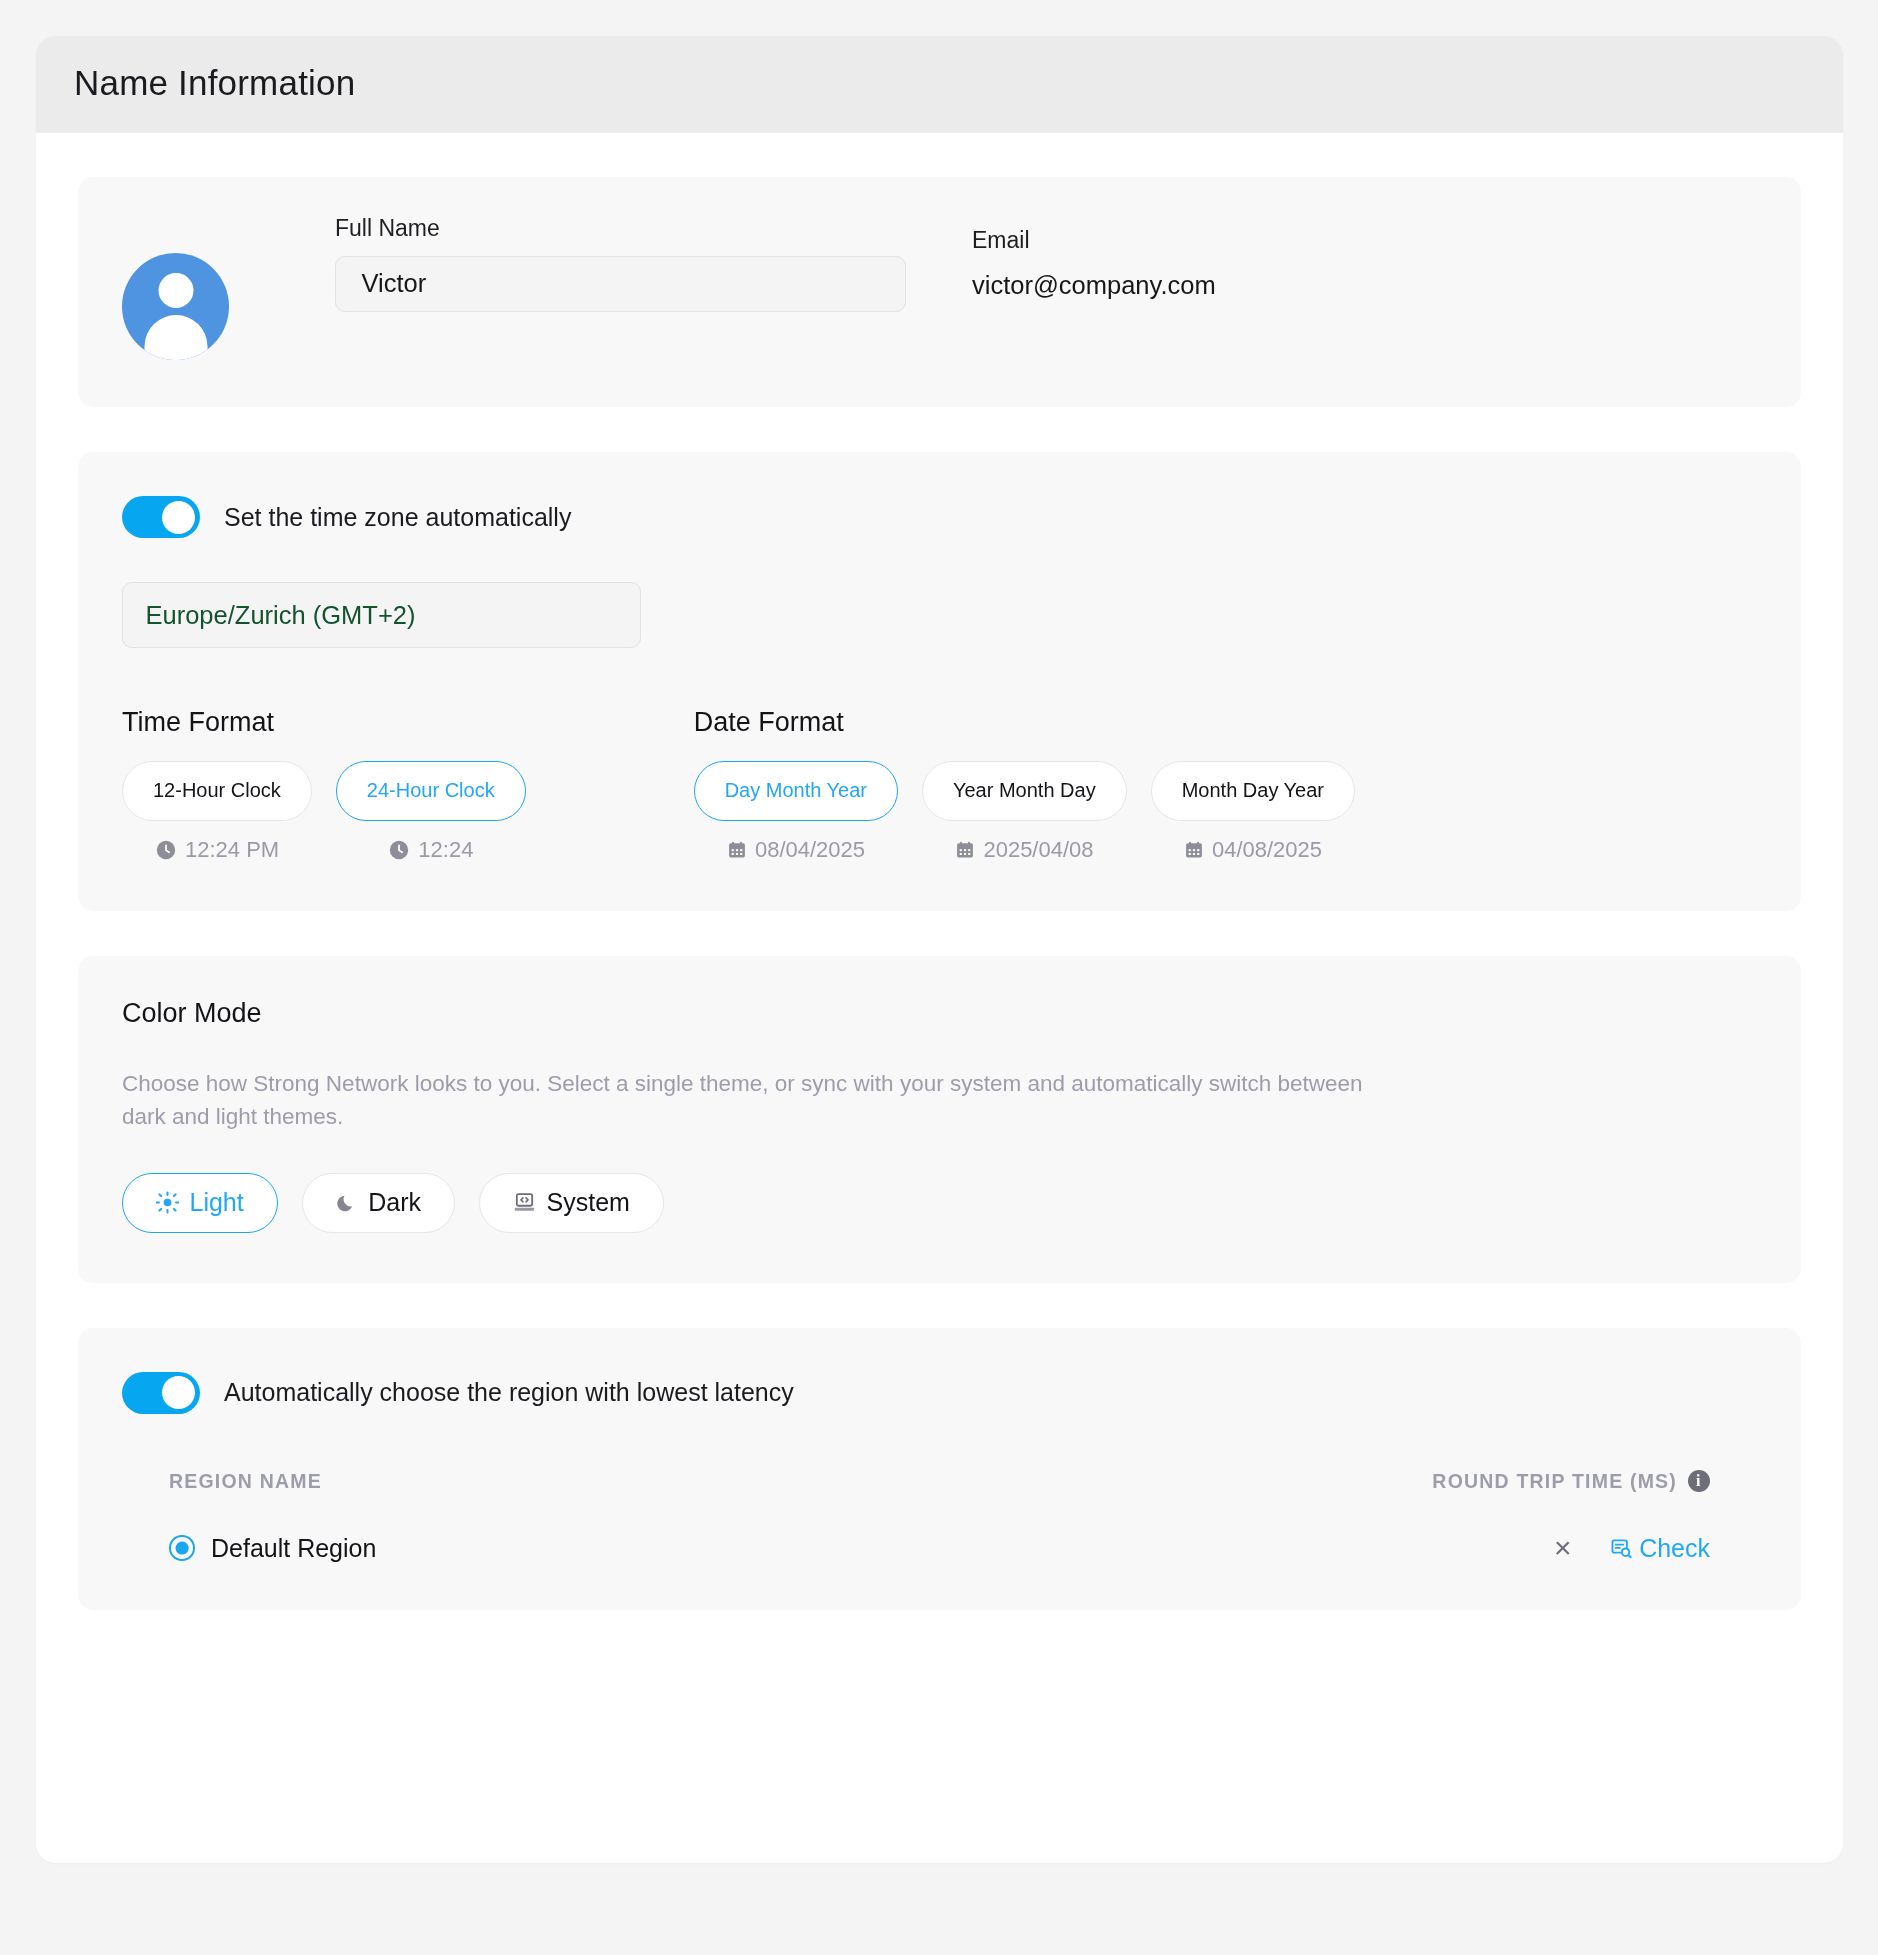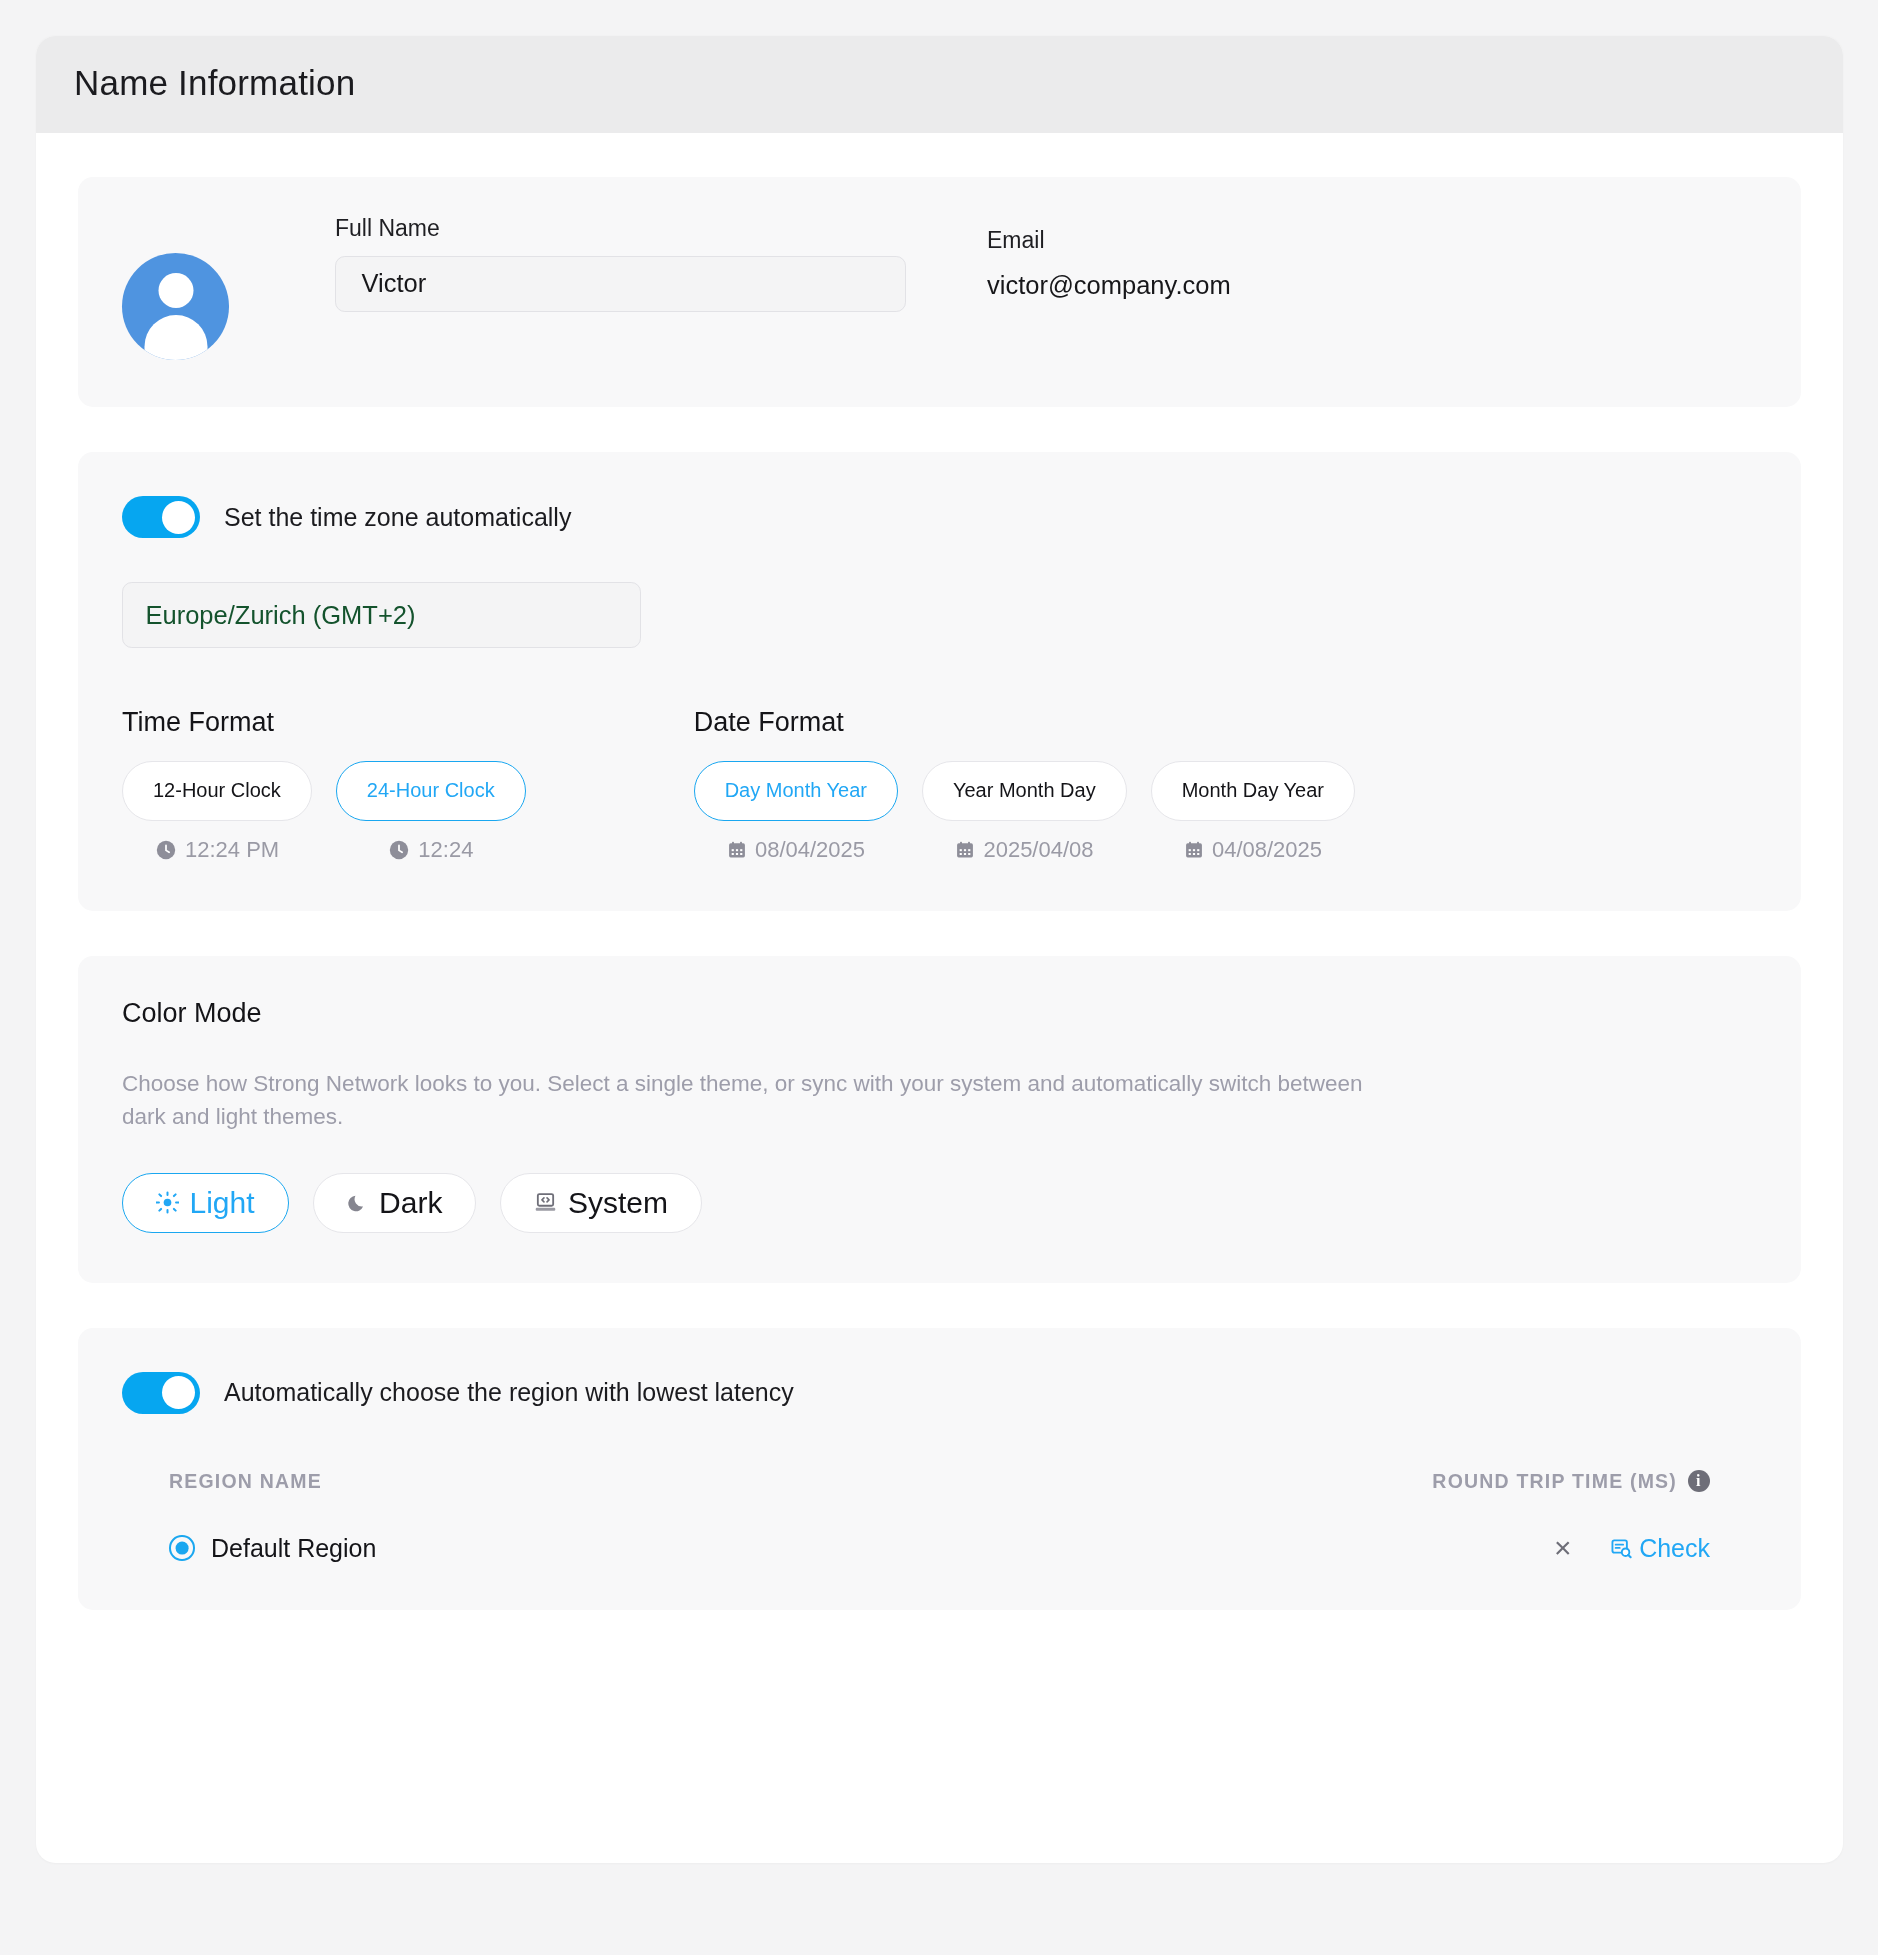--- a/index.html
+++ b/index.html
@@ -97,21 +97,21 @@
     border: 0.8px solid #e2e2e6;
     border-radius: 9.8px;
     padding: 0 25.5px;
     font-size: 25.5px;
     color: #17171a;
     font-family: "Liberation Sans", sans-serif;
     display: flex;
     align-items: center;
   }
 
-  .email-group { margin-left: 37px; margin-top: 12px; }
+  .email-group { margin-left: 22px; margin-top: 12px; }
   .email-label {
     font-size: 23px;
     color: #1f1f23;
     margin-bottom: 16.5px;
   }
   .email-value {
     font-size: 25.5px;
     color: #17171a;
   }
 
@@ -216,21 +216,21 @@
     margin-bottom: 39px;
   }
   .theme-row { display: flex; }
   .theme-btn {
     height: 60px;
     border: 1.5px solid #e6e6ea;
     background: #ffffff;
     border-radius: 32px;
     padding: 0 33px;
     margin-right: 24px;
-    font-size: 30px;
+    font-size: 25px;
     color: #141418;
     display: flex;
     align-items: center;
     gap: 10.5px;
     font-family: "Liberation Sans", sans-serif;
   }
   .theme-btn.selected { border-color: #1aa7f0; color: #21a7f5; }
 
   
   .panel-region { padding: 44px 44px 47px 44px; margin-bottom: 0; }

